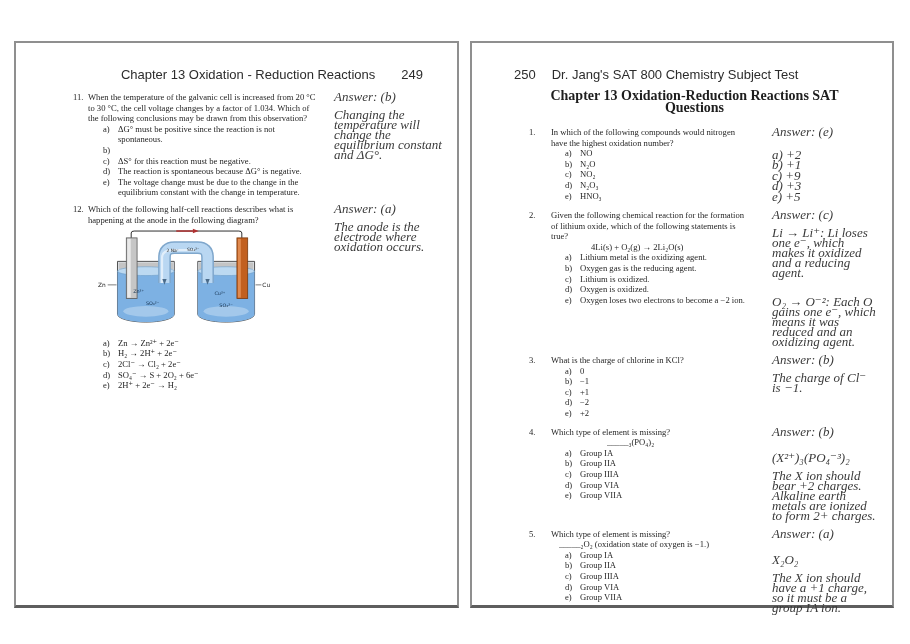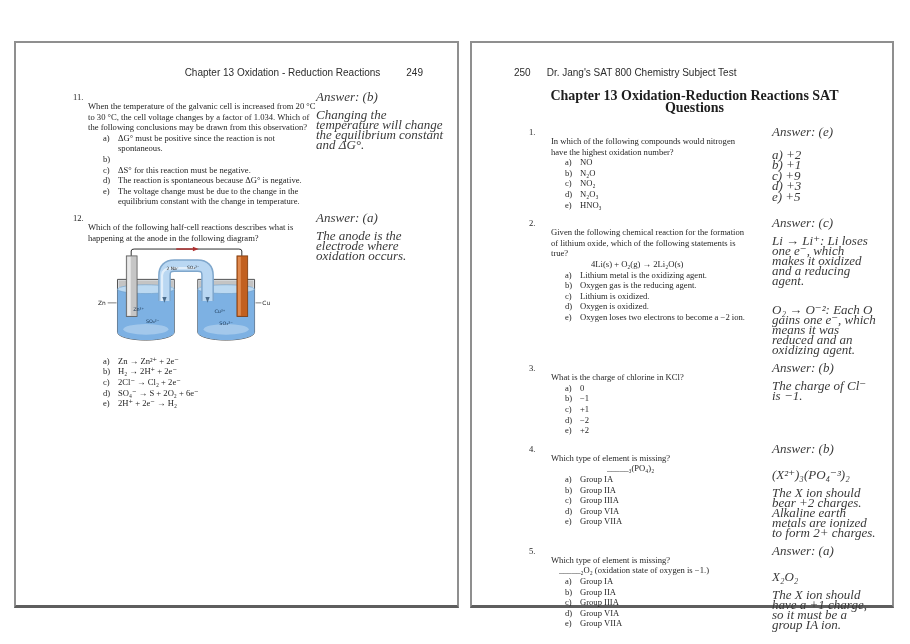--- a/index.html
+++ b/index.html
@@ -12,43 +12,43 @@
     position:absolute; top:41px; height:567px; background:#ffffff;
     border:2px solid #8f8f8f; border-bottom:3px solid #5e5e5e;
     box-sizing:border-box;
   }
   .page-left  { left:14px;  width:445px; }
   .page-right { left:470px; width:424px;padding-left:32px; }
 
   
   .running-head {
     position:absolute; top:24px; font-family:"Liberation Sans",sans-serif;
-    font-size:10px; color:#2c2c2c; display:flex; white-space:nowrap;
+    font-size:13px; color:#2c2c2c; display:flex; white-space:nowrap;
   }
   .head-left  { right:34px; gap:26px; }
   .head-right { left:42px;  gap:16px; }
 
   
   .lp-inner { position:absolute; left:57px; right:6px; top:49px; }
   .rp-inner { position:absolute; left:57px; right:8px; top:47px; }
 
   .section-title {
     font-weight:bold; font-size:14px; text-align:center; color:#1e1e1e;
     margin:0 24px 13px 0; line-height:12px;
   }
 
   .row { display:grid; margin-bottom:6px; }
-  .row-l { grid-template-columns:243px 1fr; }
+  .row-l { grid-template-columns:243px 1fr; column-gap:18px; }
   .row-r { grid-template-columns:217px 1fr; column-gap:26px; margin-bottom:8px; }
 
   .q  { display:flex; font-size:8.6px; line-height:10.6px; }
   .qn { flex:none; }
   .row-l .qn { width:15px; }
   .row-r .qn { width:22px; }
-  .qb { flex:1; min-width:0;margin-top:9px; }
+  .qb { flex:1; min-width:0; }
 
   .opt { display:flex; }
   .row-l .opt { padding-left:15px; }
   .row-r .opt { padding-left:14px; }
   .ol { flex:none; width:15px; }
   .ot { flex:1; }
 
   .equation   { padding-left:40px; }
   .equation-4 { padding-left:56px; }
   .equation-5 { padding-left:8px;  }

